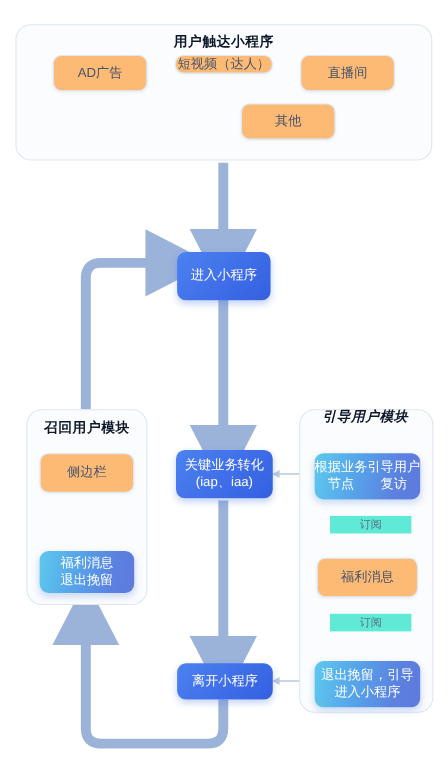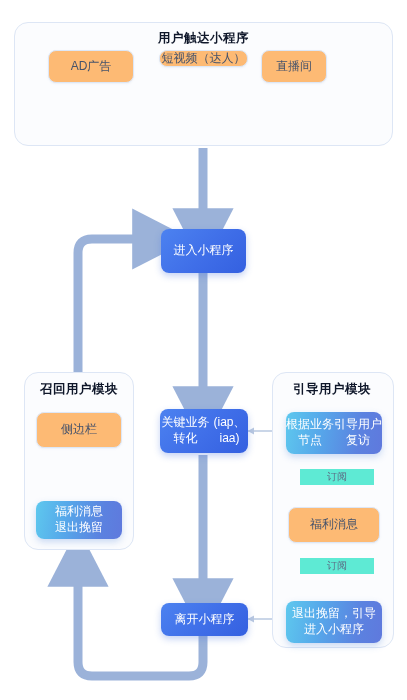--- a/index.html
+++ b/index.html
@@ -111,43 +111,44 @@
     <line x1="287" y1="431" x2="248" y2="431" stroke="#b9c8e0" stroke-width="1.4" marker-end="url(#thinArrow)"></line>
 
     <line x1="287" y1="619" x2="248" y2="619" stroke="#b9c8e0" stroke-width="1.4" marker-end="url(#thinArrow)"></line>
   </svg>
 
   <div class="panel" style="left:14px;top:22px;width:379px;height:124px;"></div>
   <div class="panel-title" style="left:14px;top:30px;width:379px;">用户触达小程序</div>
 
   <div class="chip" style="left:48px;top:50px;width:86px;height:33px;">AD广告</div>
   <div class="chip" style="left:159px;top:50px;width:89px;height:17px;">短视频（达人）</div>
-  <div class="chip" style="left:261px;top:50px;width:66px;height:33px;">直播间</div>
+  <div class="chip" style="left:273px;top:50px;width:86px;height:33px;">直播间</div>
+  <div class="chip" style="left:219px;top:94px;width:86px;height:33px;">其他</div>
 
   <div class="blue-node" style="left:161px;top:229px;width:85px;height:44px;">进入小程序</div>
 
-  <div class="blue-node" style="left:160px;top:409px;width:88px;height:44px;flex-direction:row;">
+  <div class="blue-node" style="left:160px;top:409px;width:88px;height:44px;flex-direction:column;">
     <span>关键业务转化</span>
     <span>(iap、iaa)</span>
   </div>
 
   <div class="blue-node" style="left:161px;top:603px;width:87px;height:33px;">离开小程序</div>
 
   <div class="panel" style="left:24px;top:372px;width:110px;height:178px;"></div>
   <div class="panel-title" style="left:24px;top:381px;width:110px;">召回用户模块</div>
 
   <div class="chip" style="left:36px;top:412px;width:86px;height:36px;">侧边栏</div>
 
   <div class="cyan-node" style="left:36px;top:501px;width:86px;height:38px;flex-direction:column;">
     <span>福利消息</span>
     <span>退出挽留</span>
   </div>
 
   <div class="panel" style="left:272px;top:372px;width:122px;height:276px;"></div>
-  <div class="panel-title" style="left:272px;top:381px;width:120px;">引导用户模块</div>
+  <div class="panel-title" style="left:272px;top:371px;width:120px;font-style:italic;">引导用户模块</div>
 
   <div class="cyan-node" style="left:286px;top:412px;width:96px;height:42px;flex-direction:row;">
     <span>根据业务节点</span>
     <span>引导用户复访</span>
   </div>
 
   <div class="sub-label" style="left:300px;top:469px;width:68px;">订阅</div>
 
   <div class="chip" style="left:288px;top:507px;width:92px;height:36px;">福利消息</div>
 

